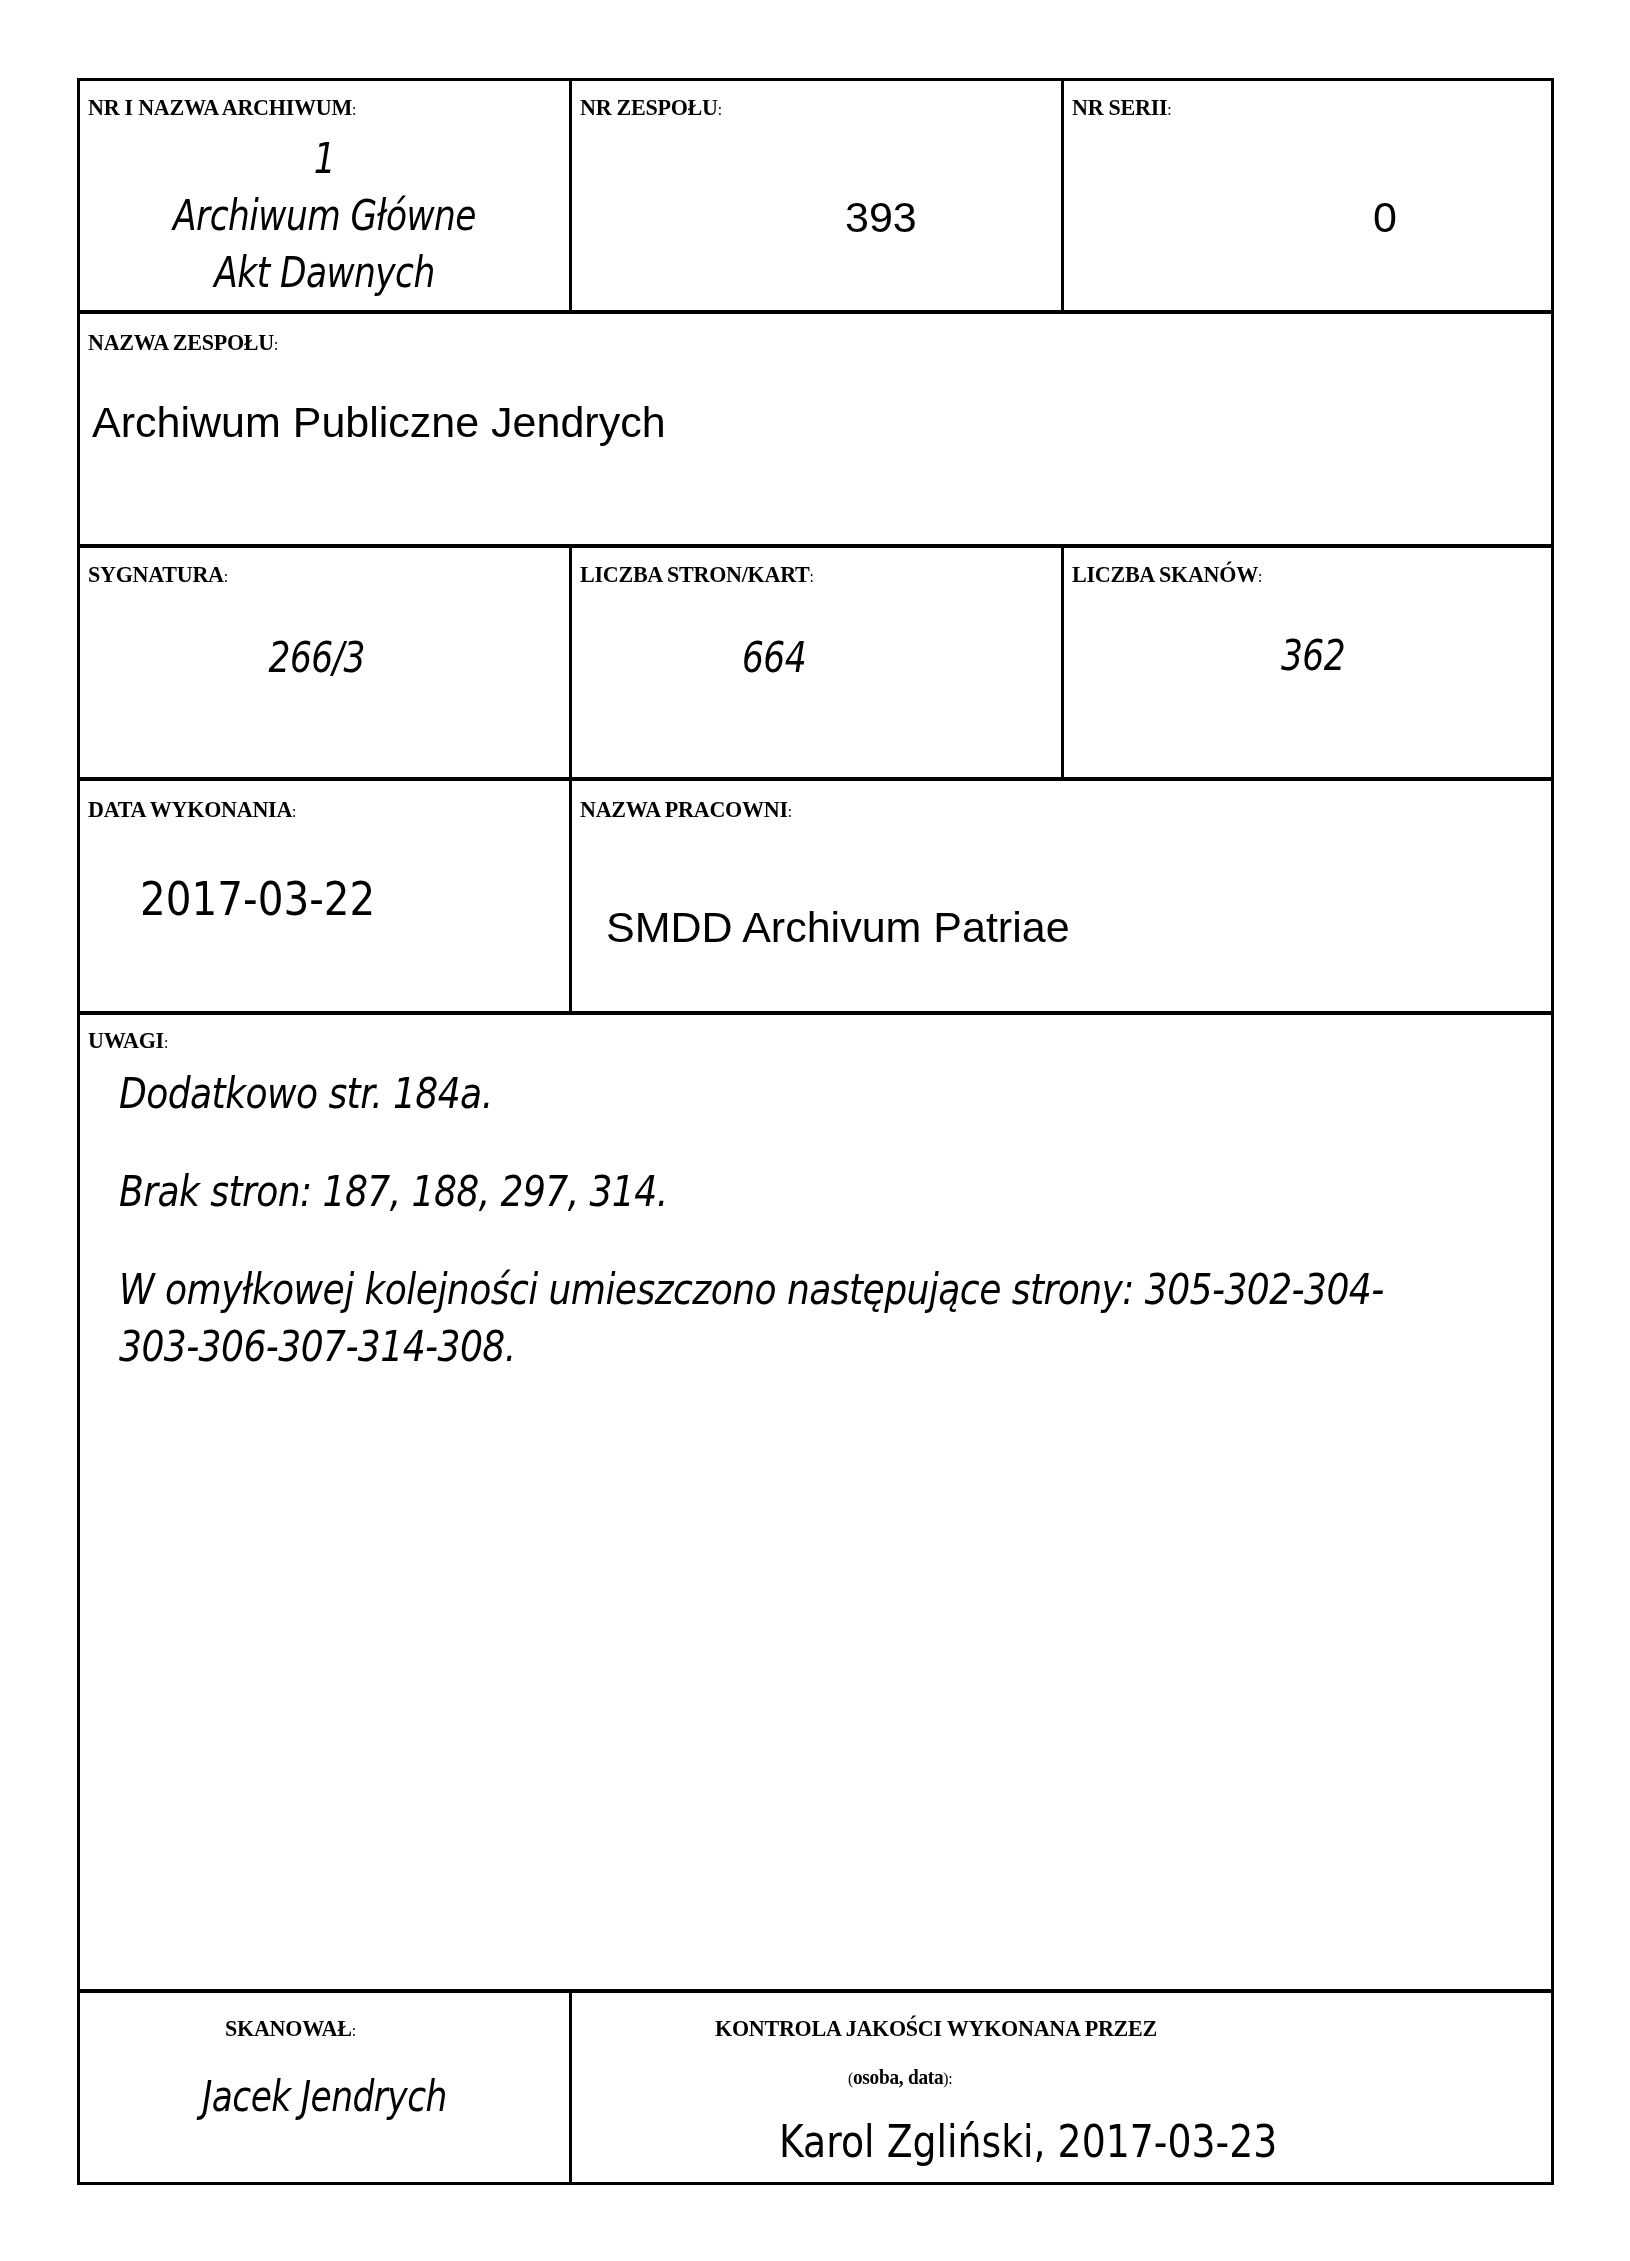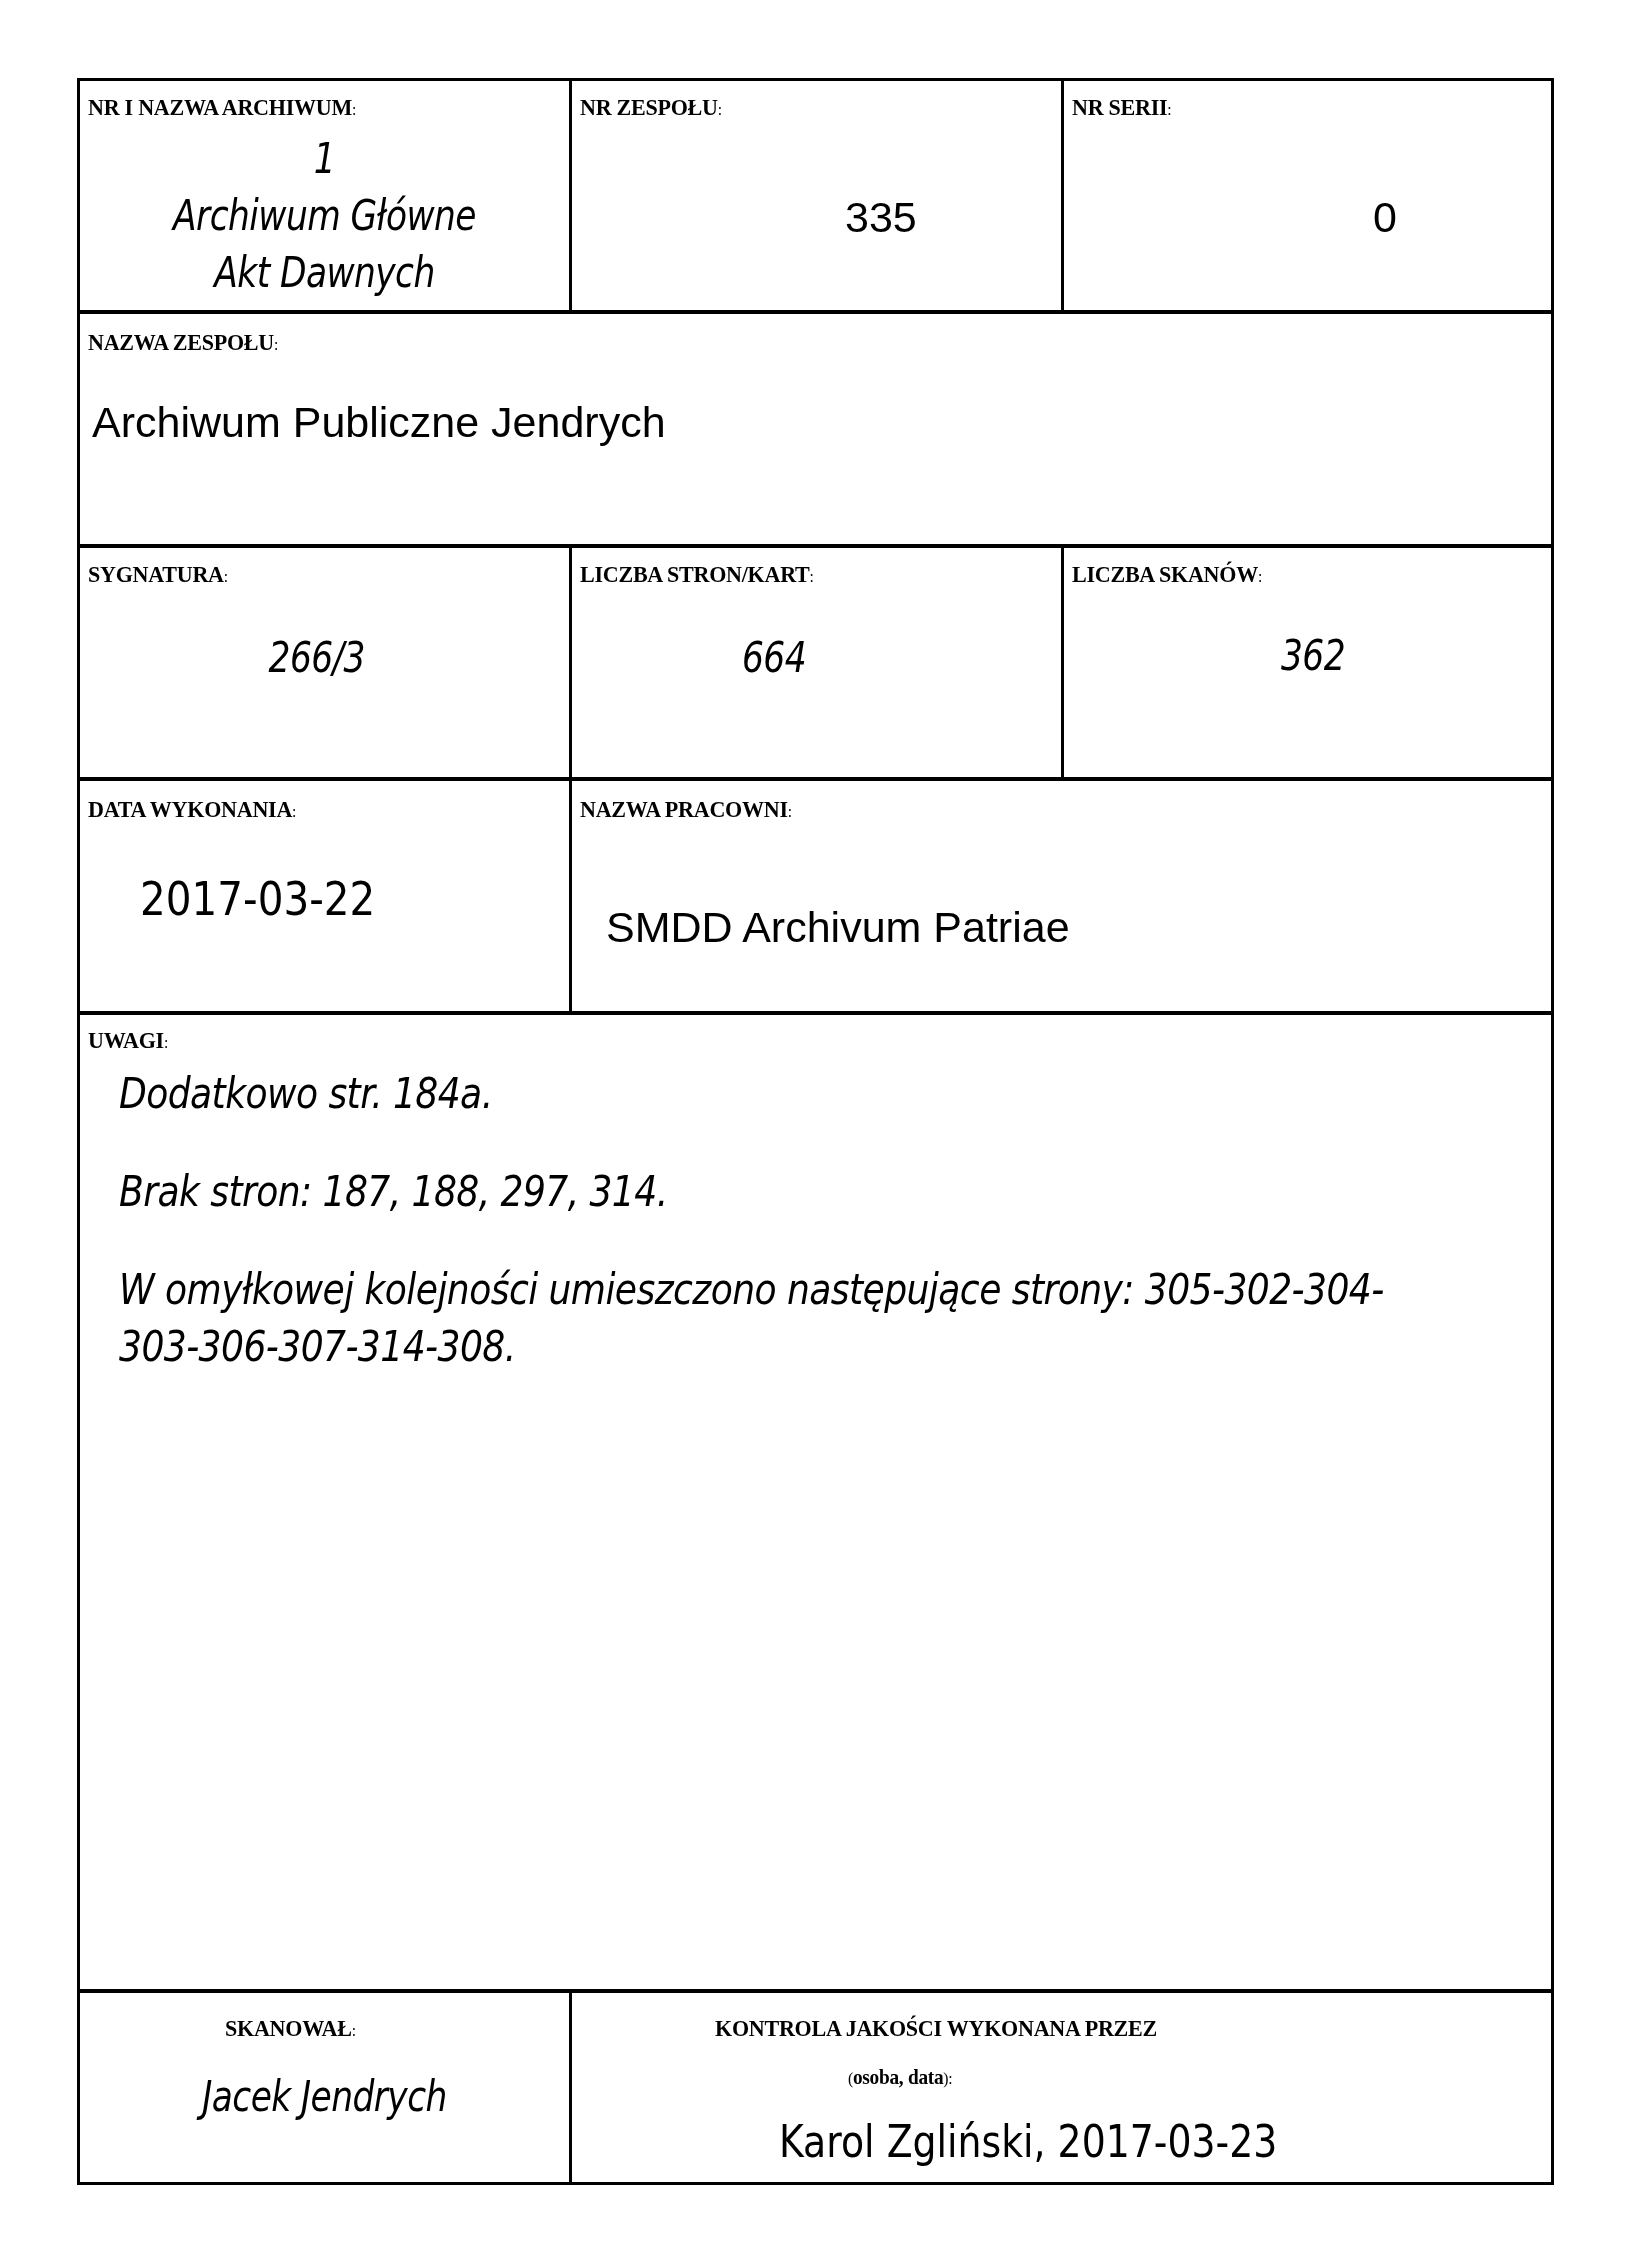--- a/index.html
+++ b/index.html
@@ -125,21 +125,21 @@
     </div>
     <div class="val-italic center-x" style="top:53px;">1</div>
     <div class="val-italic center-x" style="top:110px;">Archiwum Główne</div>
     <div class="val-italic center-x" style="top:167px;">Akt Dawnych</div>
   </div>
 
   <div class="cell" style="left:492px; top:0; width:489px; height:229px;">
     <div class="label" style="left:8px; top:13px;">
       <span>NR ZESPOŁU</span><span class="colon">:</span>
     </div>
-    <div class="val-sans" style="left:273px; top:112px;">335</div>
+    <div class="val-sans" style="left:273px; top:112px;">393</div>
   </div>
 
   <div class="cell" style="left:984px; top:0; width:491px; height:229px;text-align:right;">
     <div class="label" style="left:8px; top:13px;">
       <span>NR SERII</span><span class="colon">:</span>
     </div>
     <div class="val-sans" style="left:309px; top:112px;">0</div>
   </div>
 
   <div class="cell" style="left:0; top:233px; width:1471px; height:207px;">

